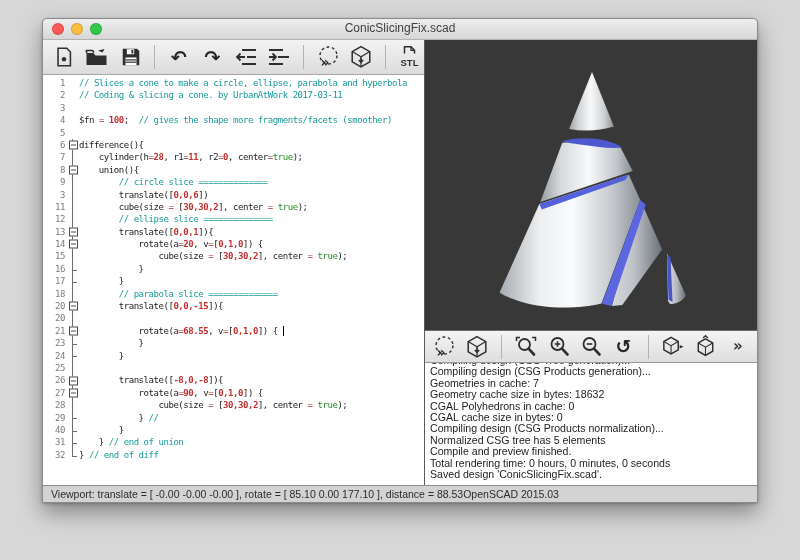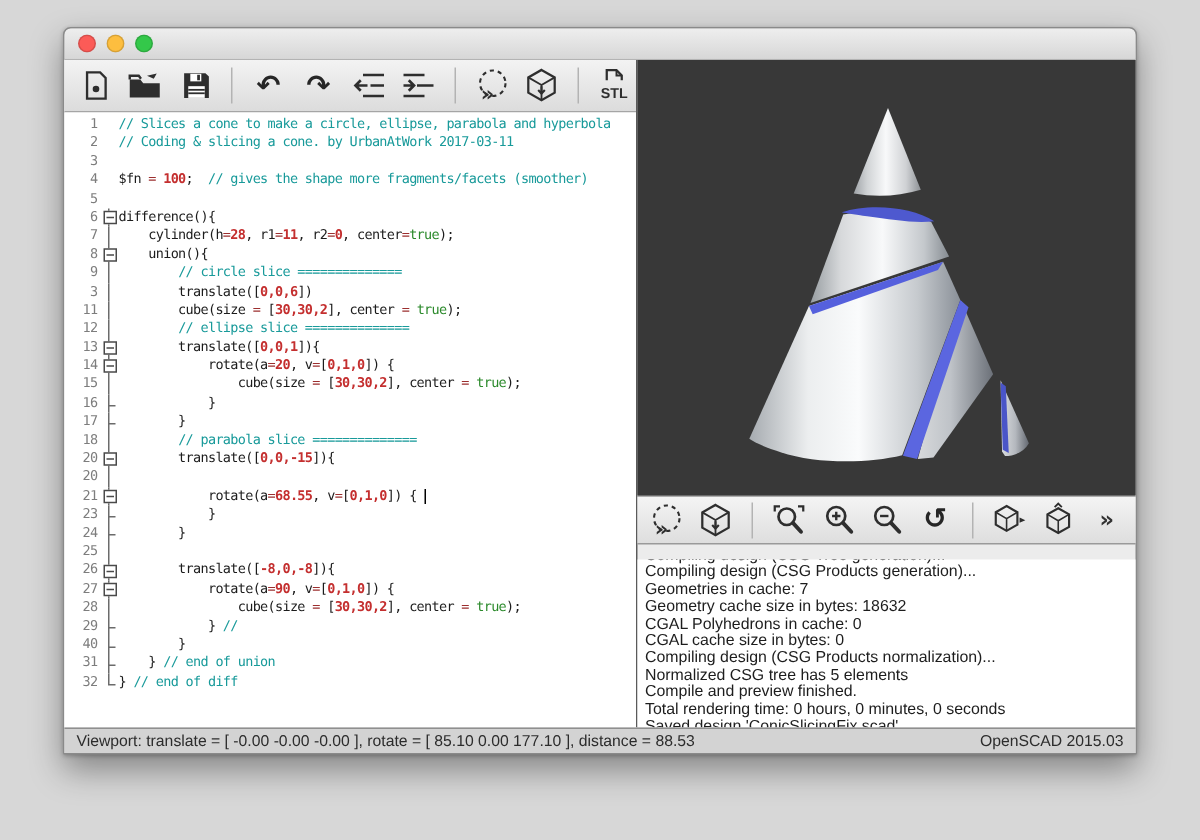--- a/index.html
+++ b/index.html
@@ -36,38 +36,39 @@
   .fbox::after{content:"";position:absolute;left:1px;right:1px;top:3px;height:1px;background:#4a4a4a;}
   .code{white-space:pre;color:#1c1c1c;}
   .tc{color:#189a9a;}  .tn{color:#c42f2f;font-weight:bold;}  .to{color:#9c2f2f;}  .tt{color:#2c8a2c;}
   .cursor{display:inline-block;width:1px;height:10px;background:#000;vertical-align:text-bottom;}
   
   .right{flex:1;display:flex;flex-direction:column;min-width:0;}
   .vp{height:290px;flex:none;background:#383838;}
   .vp svg{display:block;}
   .vtoolbar{height:33px;flex:none;display:flex;align-items:center;gap:6px;padding:0 6px;box-sizing:border-box;
             background:linear-gradient(#f4f4f4,#dedede);border-top:1px solid #6b6b6b;border-bottom:1px solid #9a9a9a;}
-  .console{flex:1;background:#fff;overflow:hidden;font-size:10.6px;line-height:11.4px;color:#1d1d1d;padding-left:5px;margin-top:10px;}
+  .console{flex:1;background:#fff;overflow:hidden;font-size:10.6px;line-height:11.4px;color:#1d1d1d;padding-left:5px;}
   .console-inner{margin-top:-8px;}
   .cline{white-space:nowrap;}
   
-  .statusbar{height:16px;flex:none;display:flex;justify-content:space-between;align-items:center;
+  .statusbar{height:16px;flex:none;display:flex;align-items:center;
              background:#d3d3d3;border-top:1px solid #8f8f8f;font-size:10.5px;color:#2c2c2c;padding:0 8px;}
 </style>
 </head>
 <body>
 
 <div class="window">
 
   <div class="titlebar">
     <div class="lights">
       <span class="light" id="light-0" style="background: rgb(252, 91, 87);"></span>
       <span class="light" id="light-1" style="background: rgb(253, 190, 63);"></span>
       <span class="light" id="light-2" style="background: rgb(52, 200, 74);"></span>
     </div>
+    <div class="wtitle">ConicSlicingFix.scad</div>
   </div>
 
   <div class="main">
     <div class="left">
       <div class="toolbar" id="main-toolbar">
           <button class="tbtn">
             <span style="display:flex">
               <svg width="22" height="24" viewBox="0 0 24 24">
                 <path d="M5.5 2.5h9.5l4 4v15H5.5z" fill="none" stroke="#2e2e2e" stroke-width="1.7"></path>
                 <circle cx="12" cy="14.5" r="2.4" fill="#2e2e2e"></circle>

